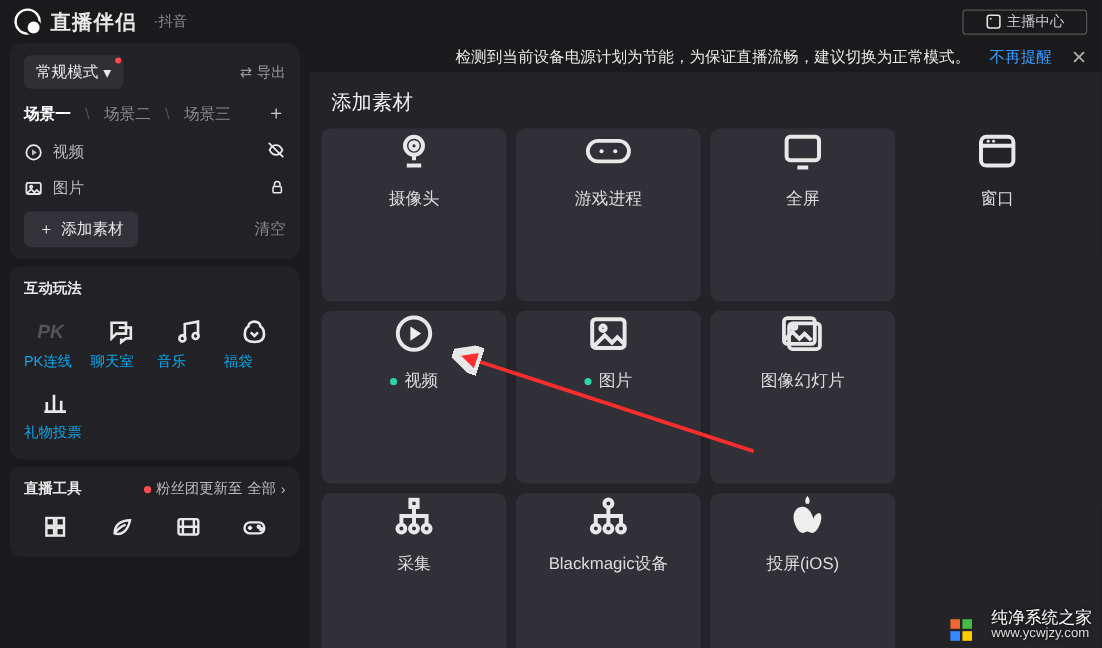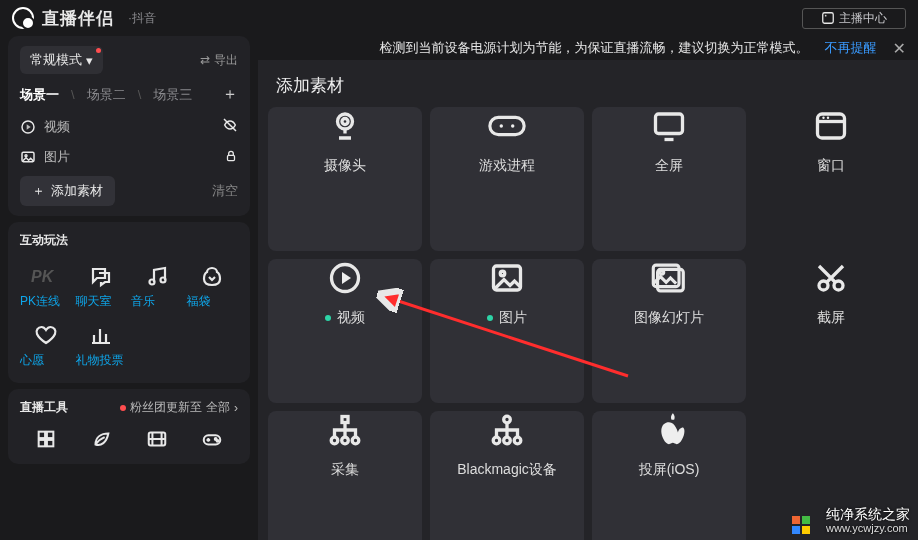--- a/index.html
+++ b/index.html
@@ -215,28 +215,20 @@
               <svg width="24" height="24" viewBox="0 0 24 24" stroke="#aaa">
                 <path d="M7 8c0-2 2-4 5-4s5 2 5 4c2 1 3 4 3 7 0 4-3 6-8 6s-8-2-8-6c0-3 1-6 3-7z"></path>
                 <path d="M9 13l3 3 3-3"></path>
               </svg>
             </div>
           <span>福袋</span>
         </div>
         <div class="gi">
           <div class="ic">
               <svg width="24" height="24" viewBox="0 0 24 24" stroke="#aaa">
-                <path d="M12 20s-7-4.5-9-9c-1.5-3.5 1-7 4.5-7 2 0 3.5 1.5 4.5 3 1-1.5 2.5-3 4.5-3 3.5 0 6 3.5 4.5 7-2 4.5-9 9-9 9z"></path>
-              </svg>
-            </div>
-          <span>心愿</span>
-        </div>
-        <div class="gi">
-          <div class="ic">
-              <svg width="24" height="24" viewBox="0 0 24 24" stroke="#aaa">
                 <path d="M5 20V12m6 8V6m6 14v-9M3 20h18"></path>
               </svg>
             </div>
           <span>礼物投票</span>
         </div>
         <div class="gi"></div>
       </div>
     </div>
 
     <div class="panel" style="padding-bottom:4px">
@@ -380,32 +372,20 @@
           <div class="icon">
               <svg width="40" height="36" viewBox="0 0 28 24">
                 <rect x="6" y="6" width="18" height="15" rx="2"></rect>
                 <rect x="3" y="3" width="18" height="15" rx="2"></rect>
                 <circle cx="9" cy="8" r="1.3"></circle>
                 <path d="M3 16l5-5 4 4 3-3 4 4"></path>
               </svg>
             </div>
           <div class="label-row">
               <span>图像幻灯片</span>
-            </div>
-        </div>
-        <div class="card edge">
-          <div class="icon">
-              <svg width="36" height="36" viewBox="0 0 24 24">
-                <circle cx="7" cy="17" r="3"></circle>
-                <circle cx="17" cy="17" r="3"></circle>
-                <path d="M9 15L20 4M15 15L4 4"></path>
-              </svg>
-            </div>
-          <div class="label-row">
-              <span>截屏</span>
             </div>
         </div>
       </div>
 
       <div class="mgrid" style="margin-top:8px">
         <div class="card">
           <div class="icon">
               <svg width="36" height="36" viewBox="0 0 24 24">
                 <rect x="10" y="3" width="4" height="4"></rect>
                 <circle cx="5" cy="19" r="2.2"></circle>

